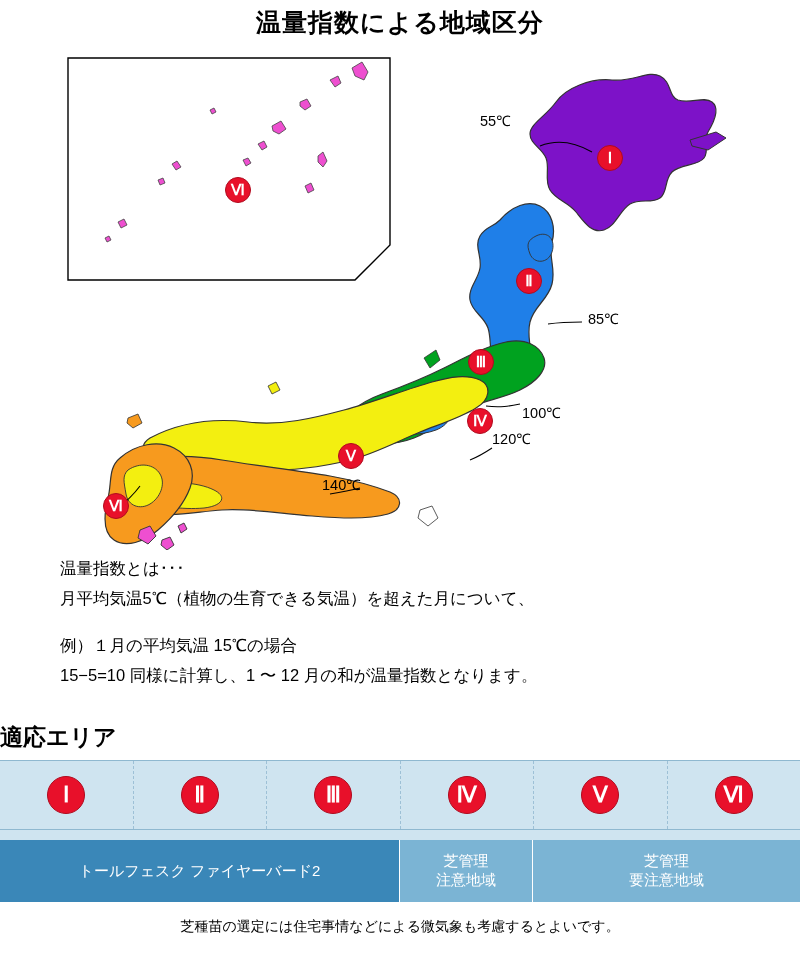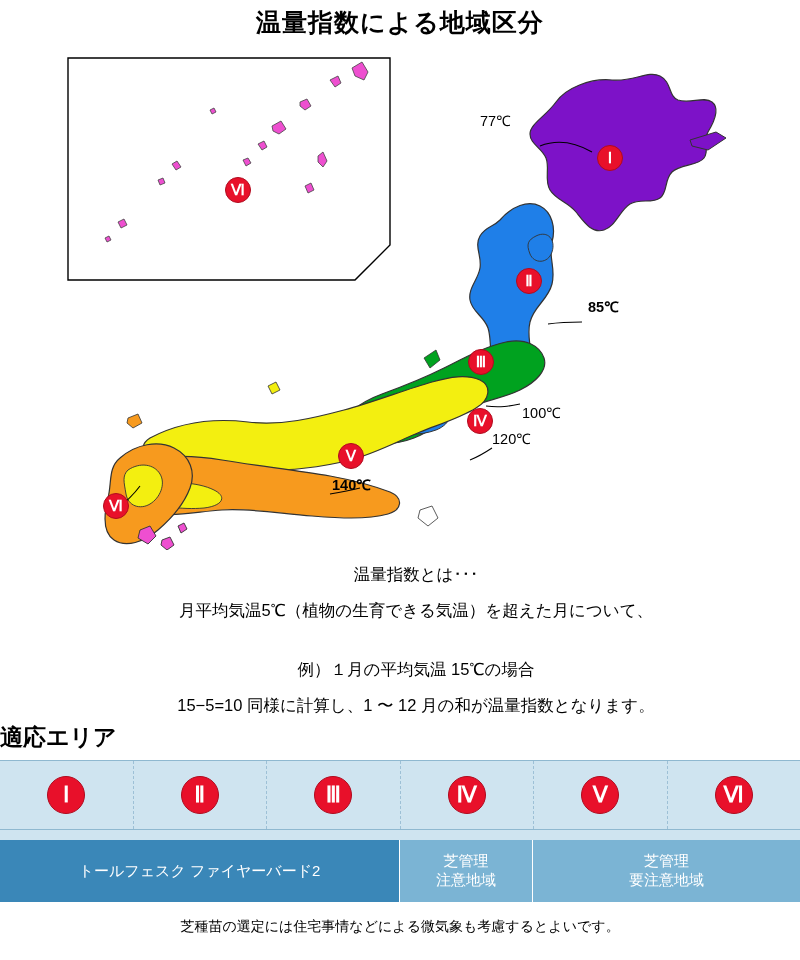--- a/index.html
+++ b/index.html
@@ -64,22 +64,21 @@
   }
   .explain {
     position: absolute;
     left: 56px;
     top: 552px;
     width: 720px;
     font-size: 16.5px;
     line-height: 1.55;
   }
   .explain p {
-    margin: 10px;
-    text-align: center;
+    margin: 4px;
   }
   .explain .gap {
     height: 14px;
   }
   .subtitle {
     position: absolute;
     top: 722px;
     left: 0;
     width: 800px;
     text-align: left;
@@ -256,25 +255,25 @@
       <path d="M420,470 l12,-4 6,12 -10,8 -10,-8z" fill="#ffffff" stroke="#333" stroke-width="0.8"></path>
 
       <path d="M540,106 C560,98 578,104 592,112" fill="none" stroke="#000" stroke-width="1.1"></path>
       <path d="M548,284 C562,282 572,282 582,282" fill="none" stroke="#000" stroke-width="1.1"></path>
       <path d="M486,366 C500,368 510,366 520,364" fill="none" stroke="#000" stroke-width="1.1"></path>
       <path d="M470,420 C480,416 486,412 492,408" fill="none" stroke="#000" stroke-width="1.1"></path>
       <path d="M330,454 C342,452 352,450 360,448" fill="none" stroke="#000" stroke-width="1.1"></path>
       <path d="M116,470 C126,462 134,454 140,446" fill="none" stroke="#000" stroke-width="1.1"></path>
     </svg>
 
-    <div class="leader-label" style="left:480px; top:70px;">77℃</div>
-    <div class="leader-label" style="left:588px; top:256px;font-weight:bold;">85℃</div>
+    <div class="leader-label" style="left:480px; top:70px;">55℃</div>
+    <div class="leader-label" style="left:588px; top:268px;">85℃</div>
     <div class="leader-label" style="left:522px; top:362px;">100℃</div>
     <div class="leader-label" style="left:492px; top:388px;">120℃</div>
-    <div class="leader-label" style="left:332px; top:434px;font-weight:bold;">140℃</div>
+    <div class="leader-label" style="left:322px; top:434px;">140℃</div>
 
     <div class="roman-badge" style="left:225px; top:137px;">Ⅵ</div>
     <div class="roman-badge" style="left:597px; top:105px;">Ⅰ</div>
     <div class="roman-badge" style="left:516px; top:228px;">Ⅱ</div>
     <div class="roman-badge" style="left:468px; top:309px;">Ⅲ</div>
     <div class="roman-badge" style="left:467px; top:368px;">Ⅳ</div>
     <div class="roman-badge" style="left:338px; top:403px;">Ⅴ</div>
     <div class="roman-badge" style="left:103px; top:453px;">Ⅵ</div>
   </div>
 

